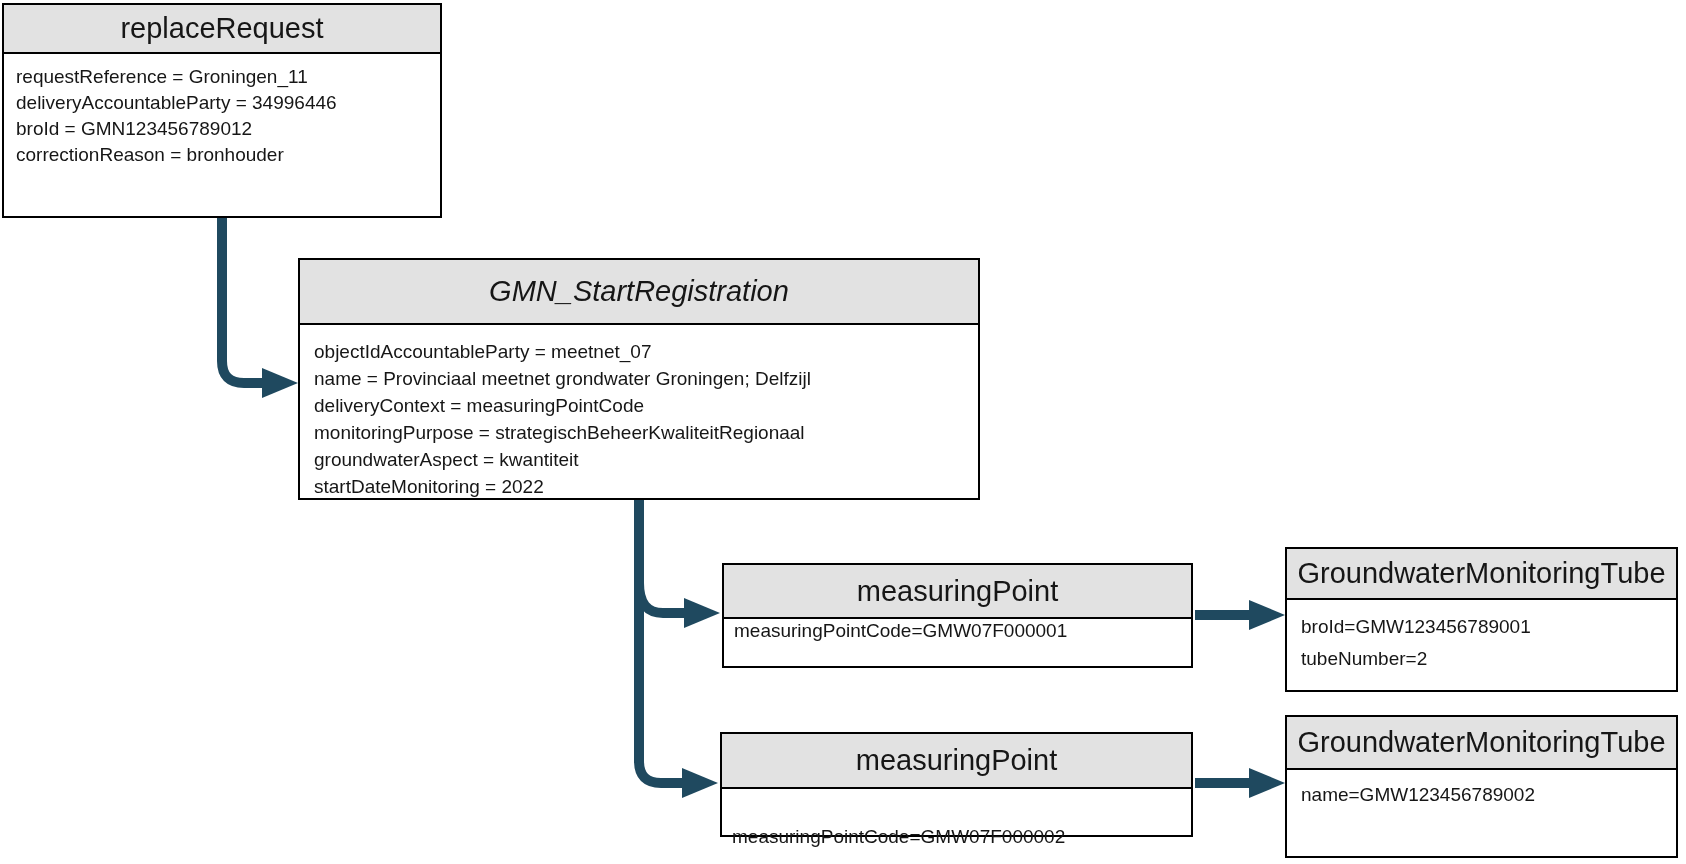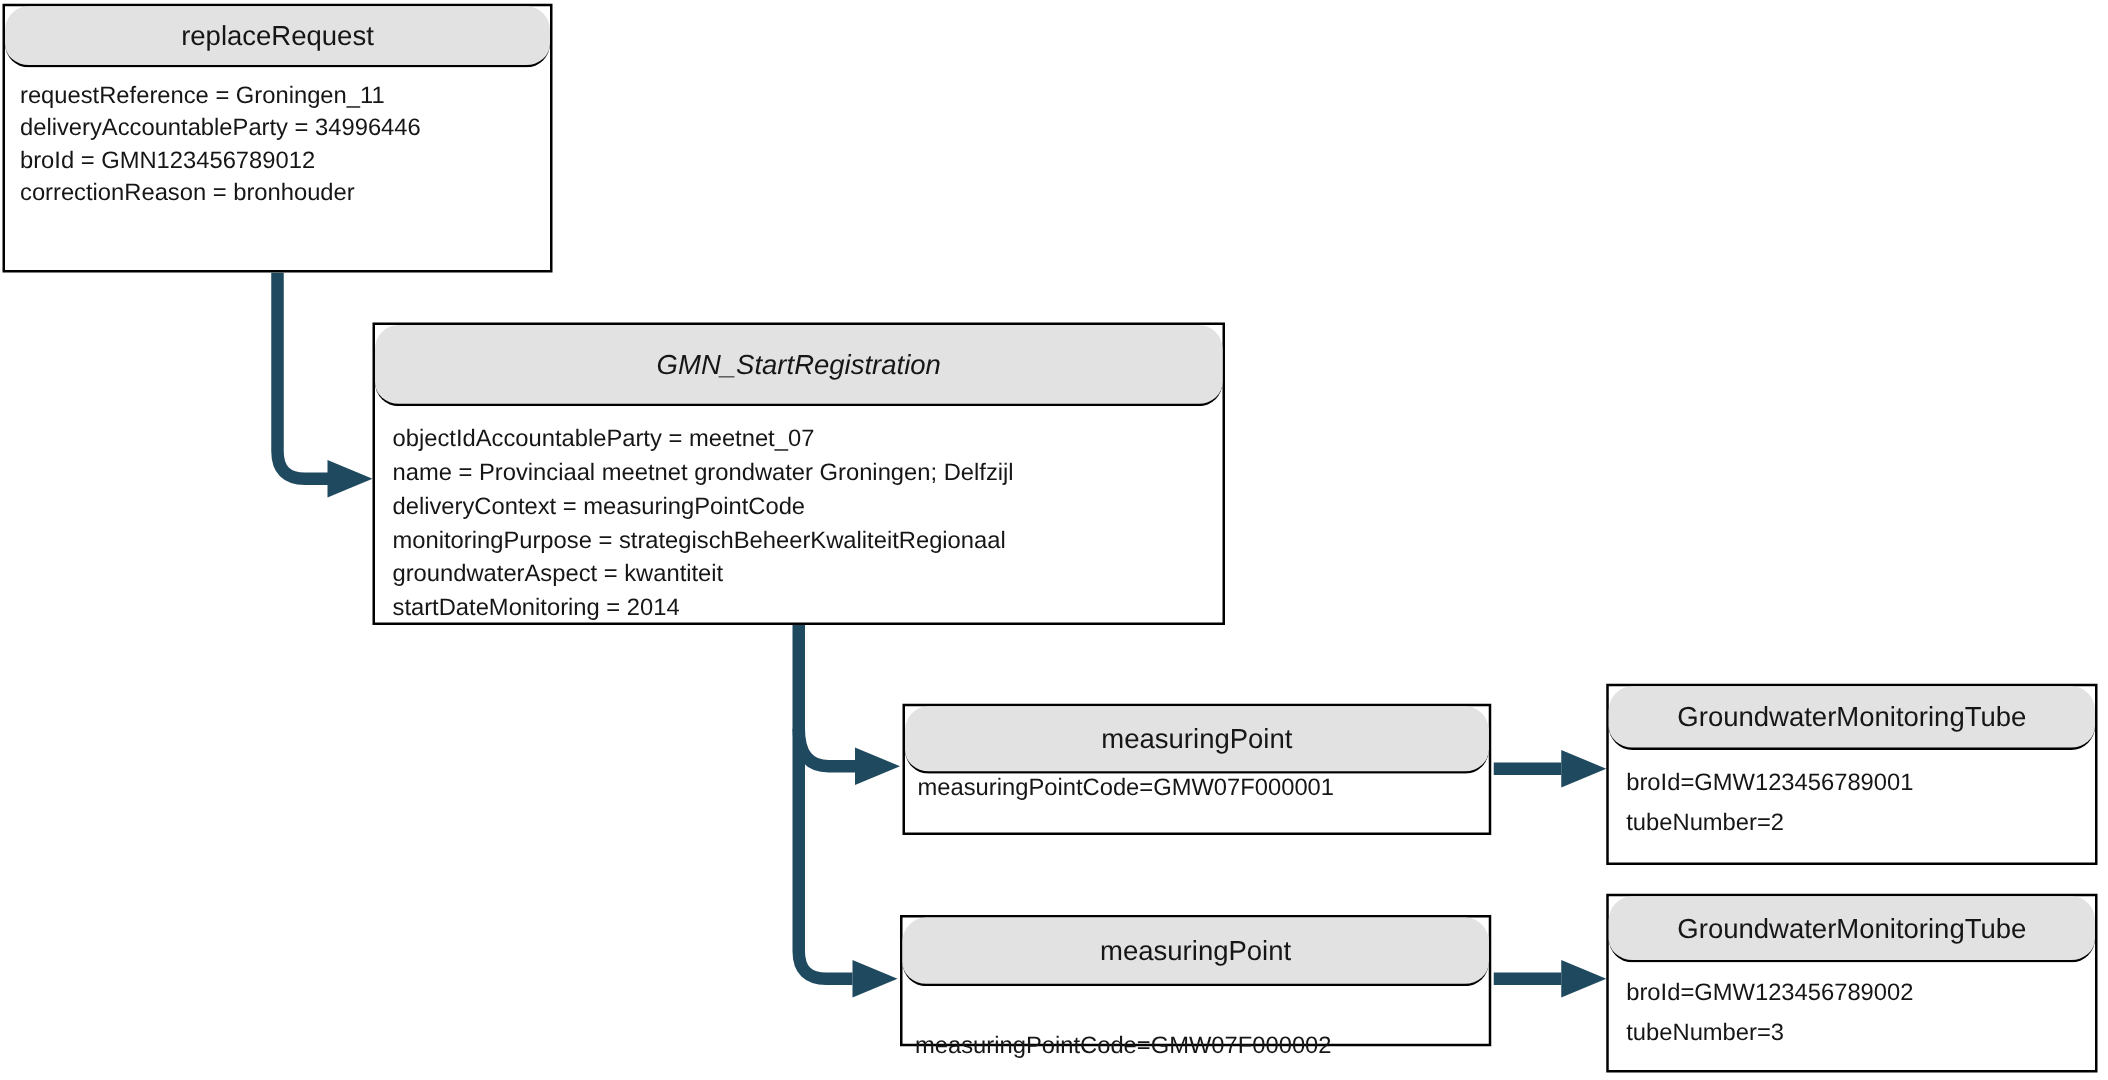--- a/index.html
+++ b/index.html
@@ -25,23 +25,22 @@
     border:2px solid var(--border);
     background:#fff;
     z-index:1;
     display:flex;flex-direction:column;
   }
   .node-header{
     box-sizing:border-box;
     background:var(--header-fill);
     border-bottom:2px solid var(--border);
     display:flex;align-items:center;justify-content:center;
-    font-size:22px;
+    font-size:29px;
     flex:0 0 auto;
-    border-radius:19px;
   }
   .node-body{
     flex:1 1 auto;
     font-size:19px;
     display:flex;flex-direction:column;justify-content:flex-start;
   }
   .node-body.center-v{justify-content:flex-start;}
   .line{white-space:nowrap;}
 
   
@@ -116,21 +115,21 @@
   </div>
 
   <div class="node" id="n-gmn">
     <div class="node-header">GMN_StartRegistration</div>
     <div class="node-body">
       <div class="line">objectIdAccountableParty = meetnet_07</div>
       <div class="line">name = Provinciaal meetnet grondwater Groningen; Delfzijl</div>
       <div class="line">deliveryContext = measuringPointCode</div>
       <div class="line">monitoringPurpose = strategischBeheerKwaliteitRegionaal</div>
       <div class="line">groundwaterAspect = kwantiteit</div>
-      <div class="line">startDateMonitoring = 2014</div>
+      <div class="line">startDateMonitoring = 2022</div>
     </div>
   </div>
 
   <div class="node" id="n-mp1">
     <div class="node-header">measuringPoint</div>
     <div class="node-body center-v">
       <div class="line">measuringPointCode=GMW07F000001</div>
     </div>
   </div>
 
@@ -145,18 +144,17 @@
     <div class="node-header">GroundwaterMonitoringTube</div>
     <div class="node-body">
       <div class="line">broId=GMW123456789001</div>
       <div class="line">tubeNumber=2</div>
     </div>
   </div>
 
   <div class="node" id="n-tube2">
     <div class="node-header">GroundwaterMonitoringTube</div>
     <div class="node-body">
-      <div class="line">broId=GMW123456789002</div>
-      <div class="line">tubeNumber=3</div>
+      <div class="line">name=GMW123456789002</div>
     </div>
   </div>
 
 </div>
 
 </body></html>

